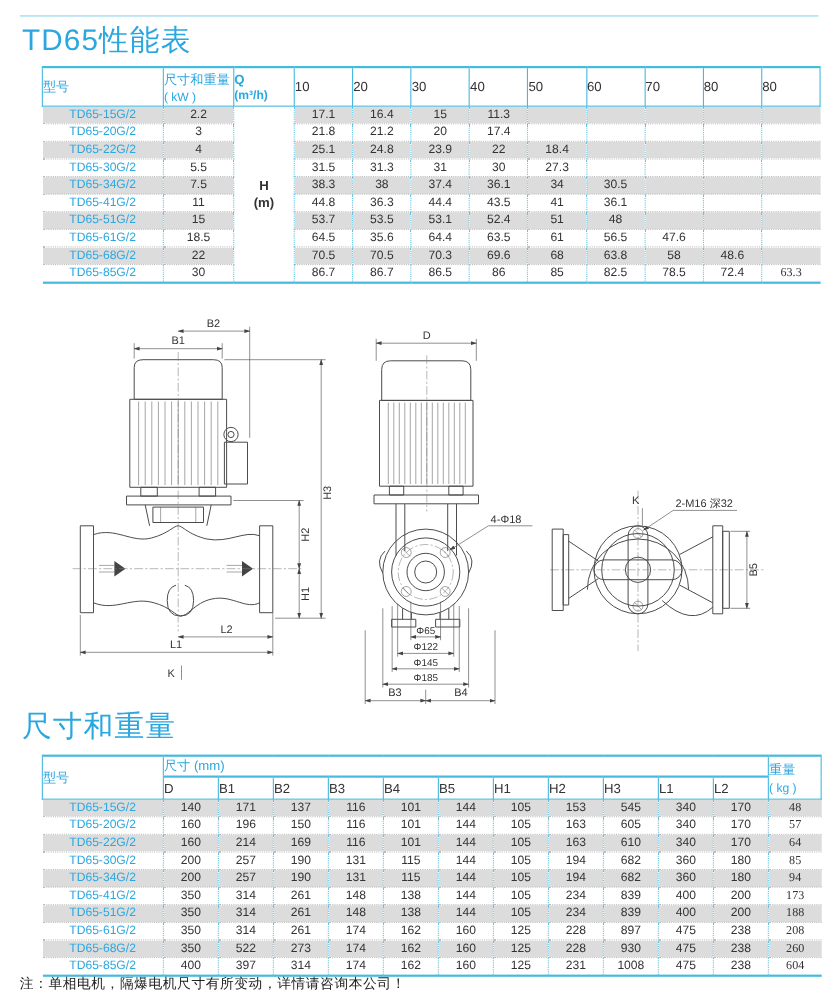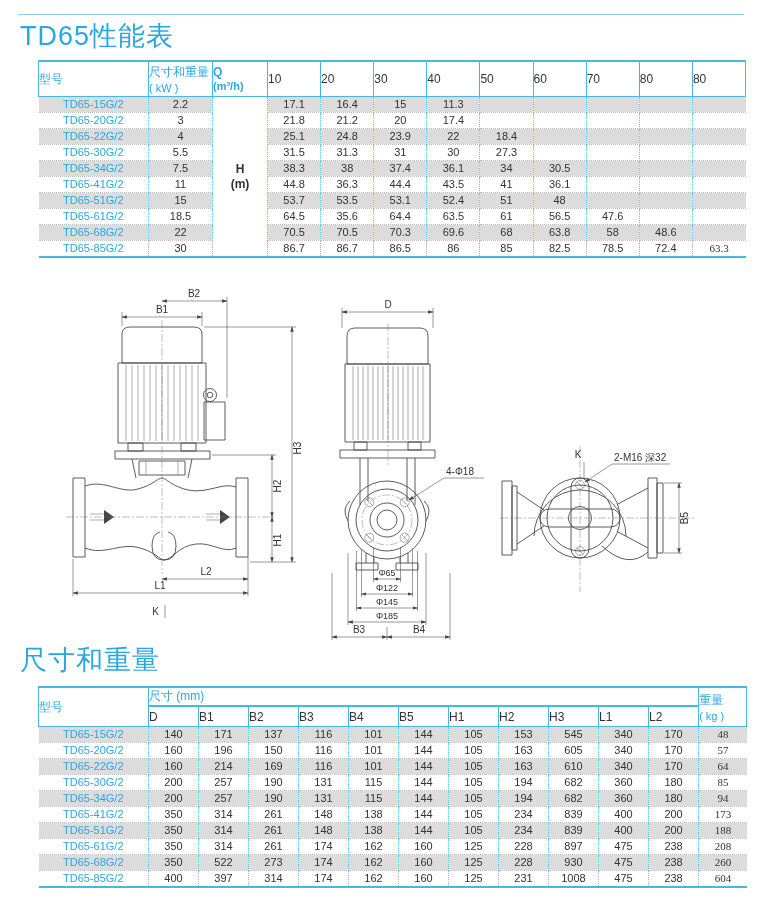--- a/index.html
+++ b/index.html
@@ -600,14 +600,15 @@
           <td>125</td>
           <td>231</td>
           <td>1008</td>
           <td>475</td>
           <td>238</td>
           <td>604</td>
         </tr>
       </tbody>
   </table>
 
+  <div class="note">注：单相电机，隔爆电机尺寸有所变动，详情请咨询本公司！</div>
 
 </div>
 
 </body></html>

